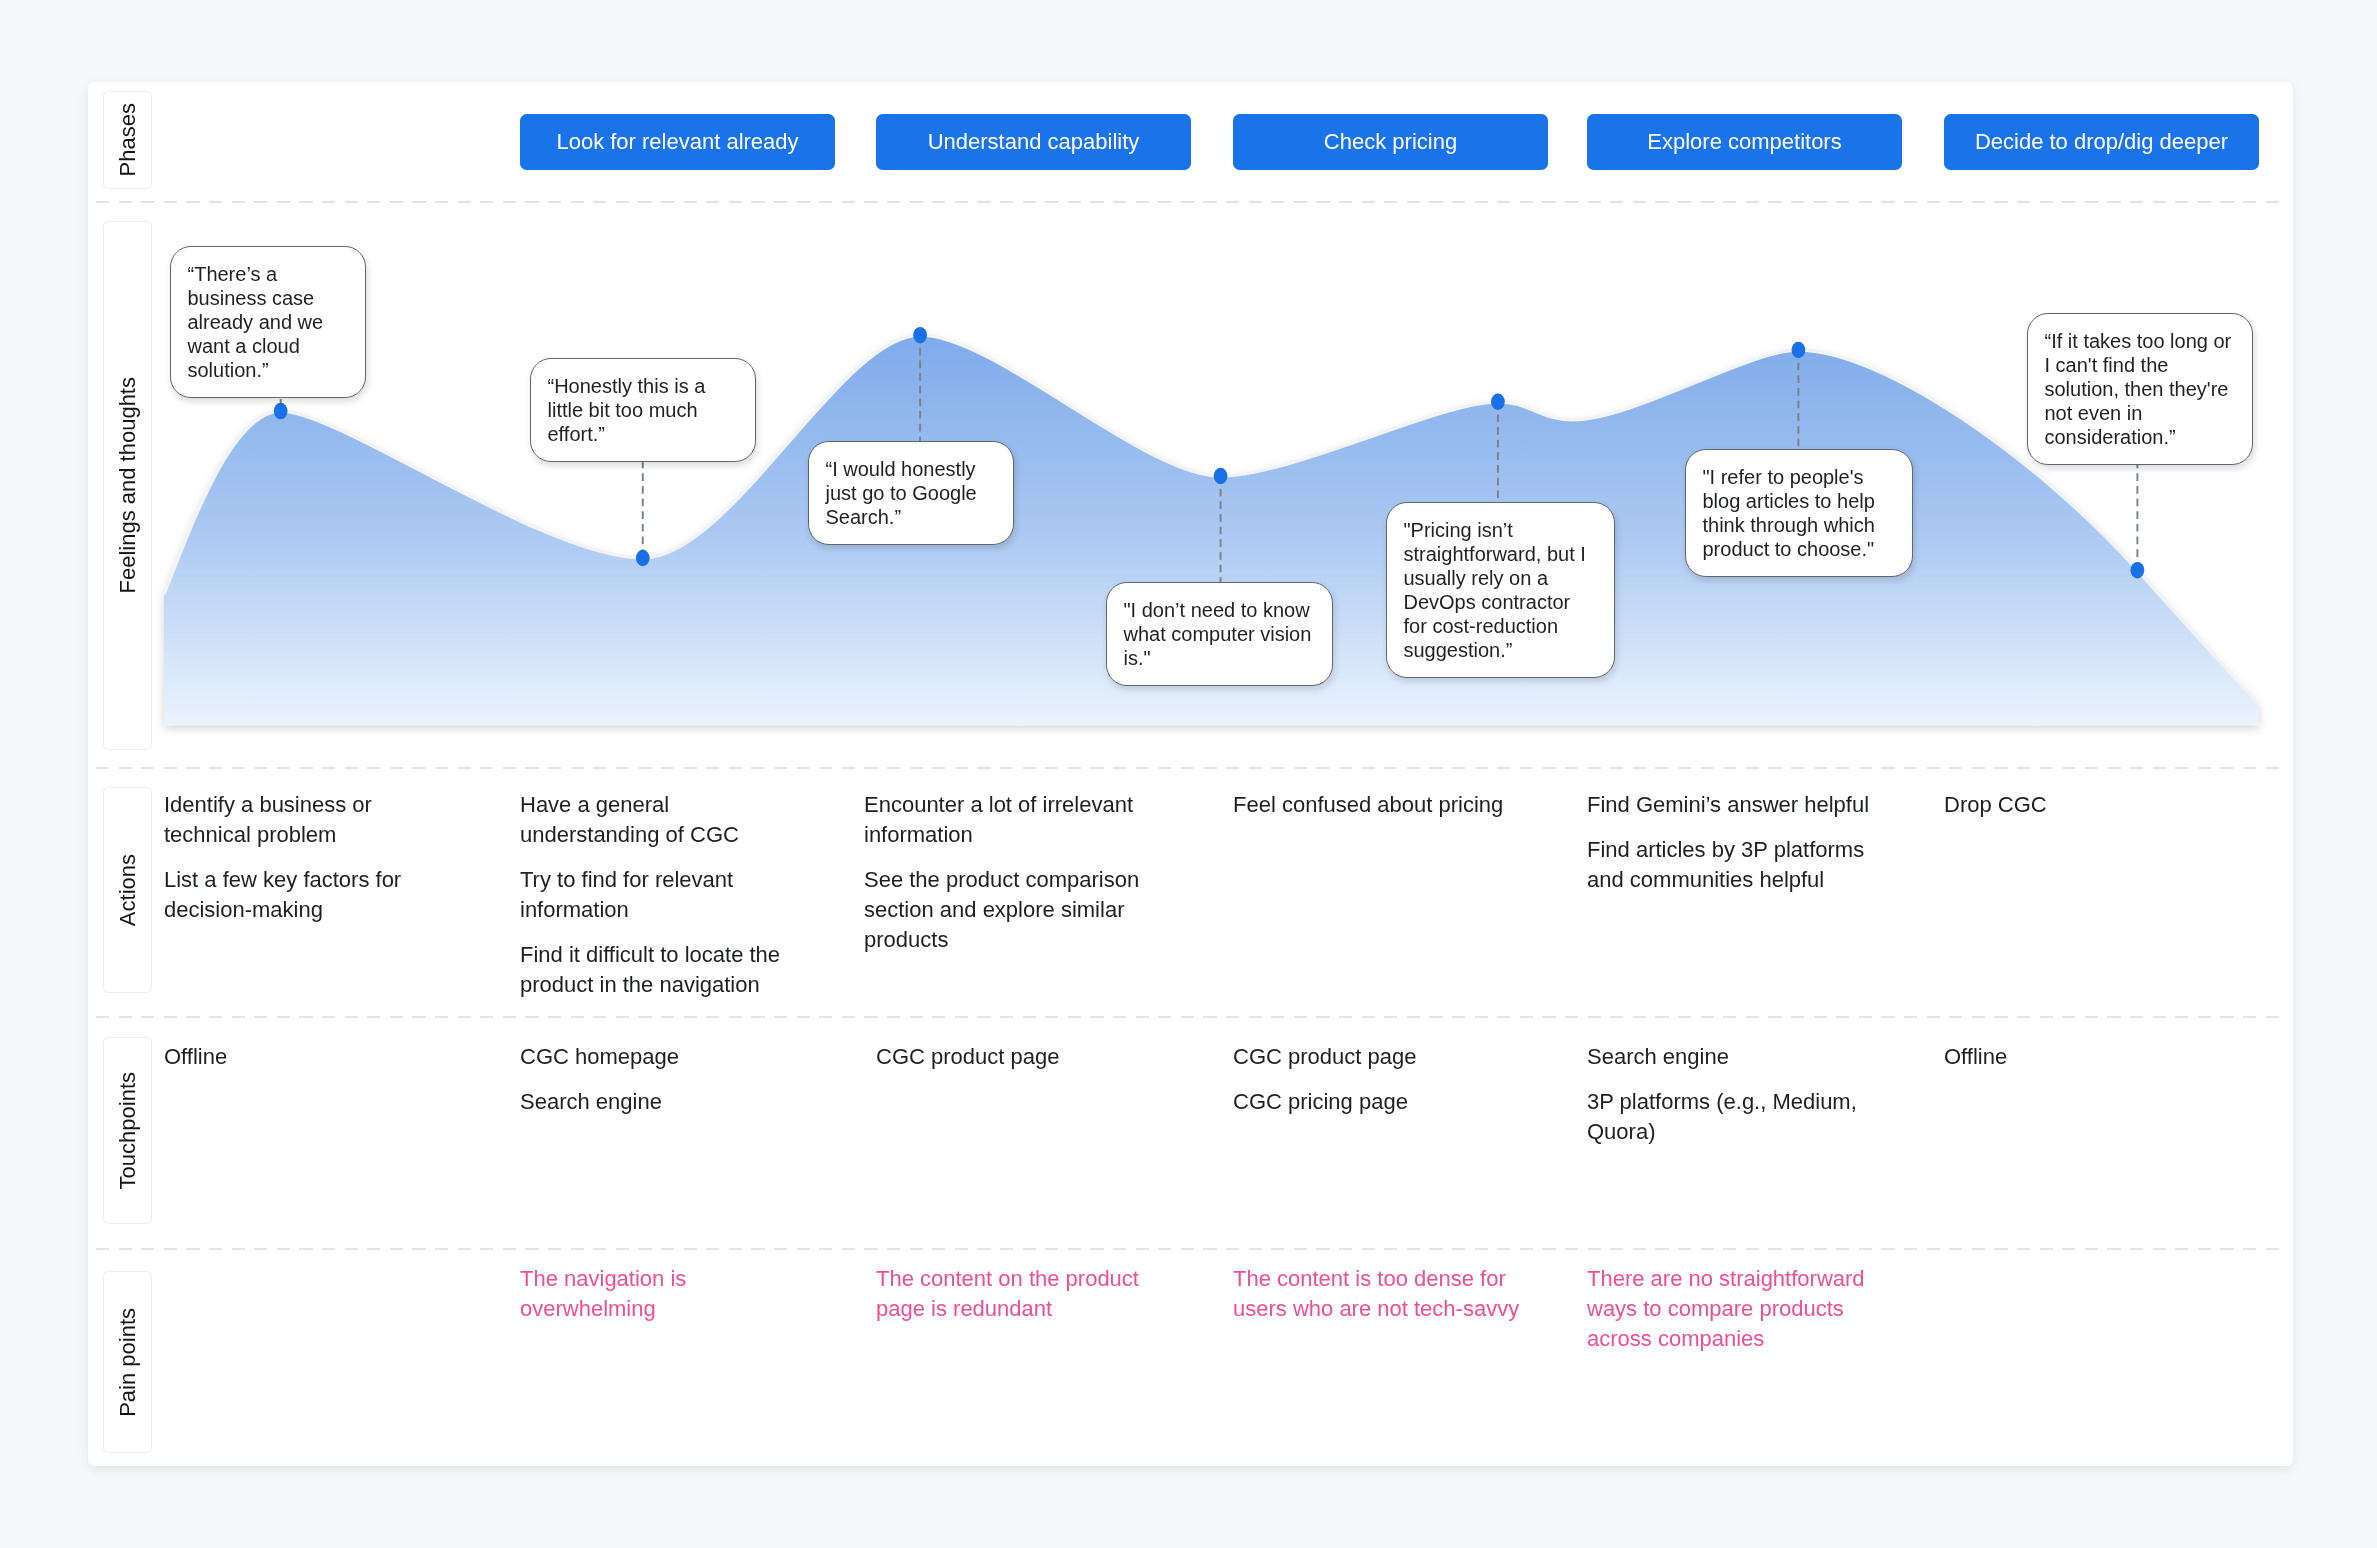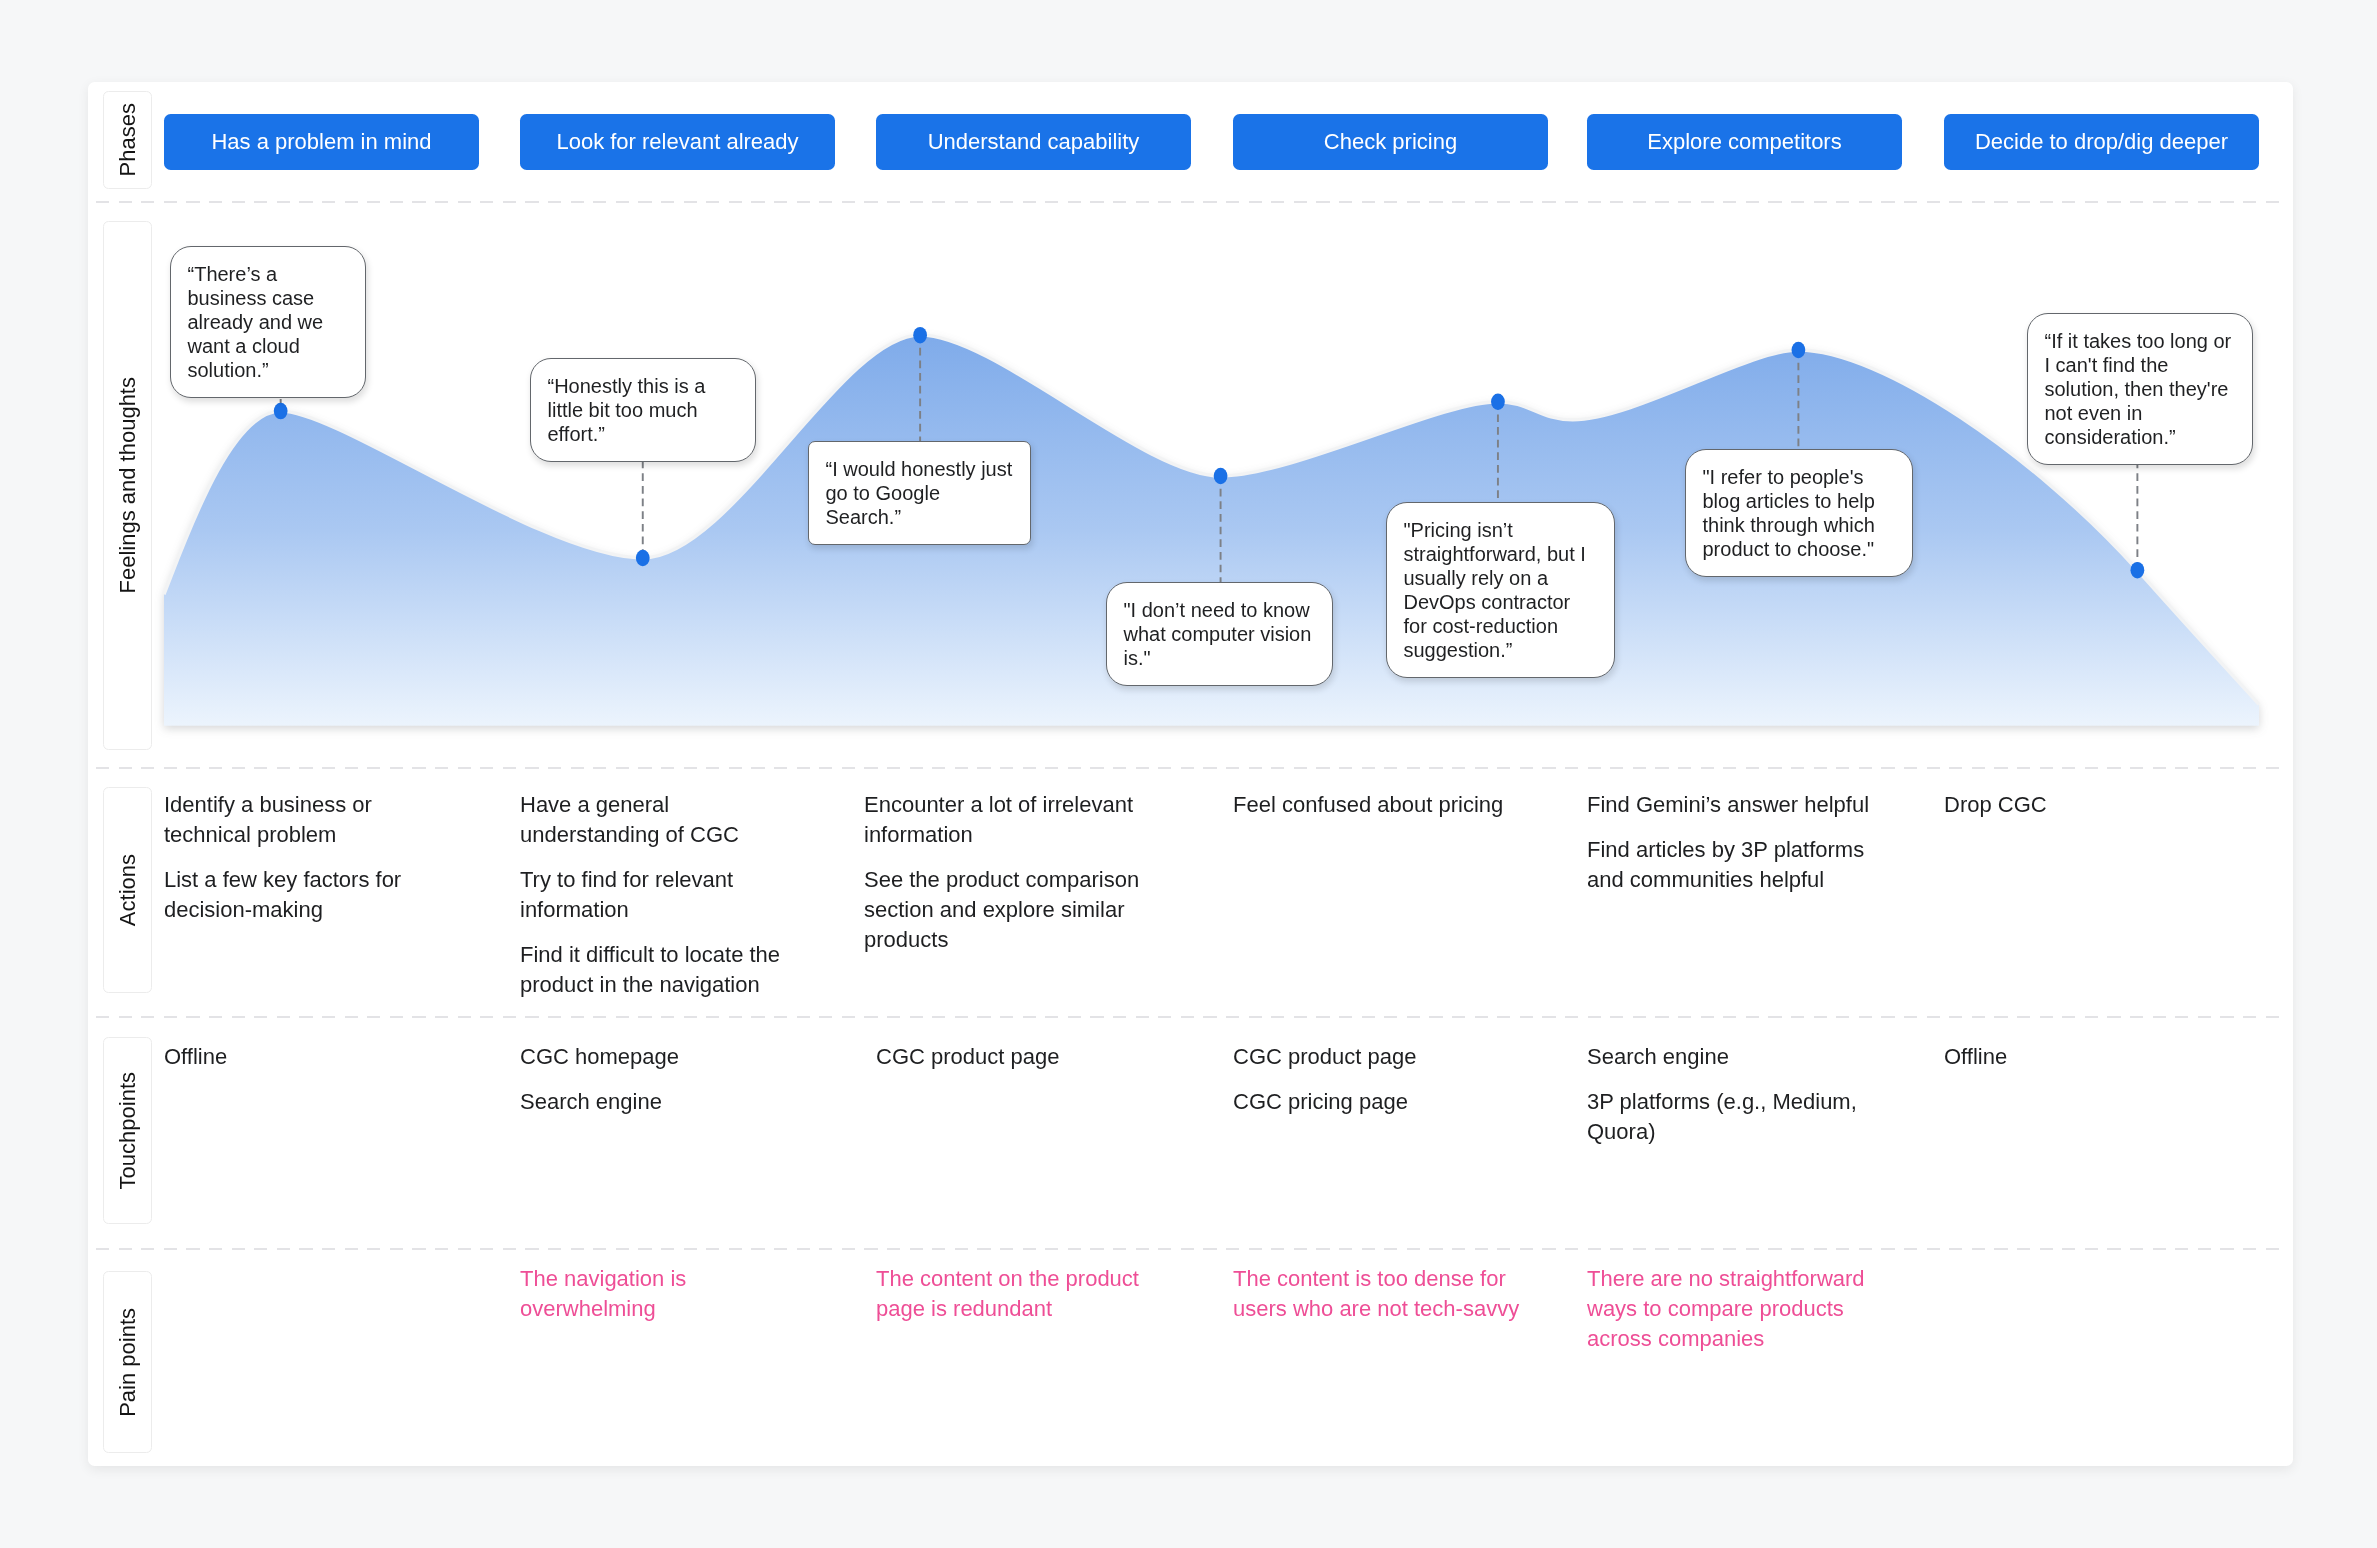--- a/index.html
+++ b/index.html
@@ -44,21 +44,20 @@
       </div>
     <div class="label-box" style="top:1189px;height:182px;">
         <span>Pain points</span>
       </div>
 
     <div class="separator" style="top:119px;"></div>
     <div class="separator" style="top:685px;"></div>
     <div class="separator" style="top:934px;"></div>
     <div class="separator" style="top:1166px;"></div>
 
-    <div class="phase-btn" style="left:76px;">Has a problem in mind</div>
     <div class="phase-btn" style="left:432px;">Look for relevant already</div>
     <div class="phase-btn" style="left:788px;">Understand capability</div>
     <div class="phase-btn" style="left:1145px;">Check pricing</div>
     <div class="phase-btn" style="left:1499px;">Explore competitors</div>
     <div class="phase-btn" style="left:1856px;">Decide to drop/dig deeper</div>
 
     <svg class="curve-svg" viewBox="0 0 3807 770">
       <defs>
         <linearGradient id="fillGrad" x1="0" y1="0" x2="0" y2="1">
           <stop offset="0" stop-color="#7fabea"></stop>
@@ -98,21 +97,21 @@
       <ellipse class="dot" cx="870" cy="465" rx="12.5" ry="15"></ellipse>
       <ellipse class="dot" cx="1374" cy="60" rx="12.5" ry="15"></ellipse>
       <ellipse class="dot" cx="1920" cy="316" rx="12.5" ry="15"></ellipse>
       <ellipse class="dot" cx="2424" cy="181" rx="12.5" ry="15"></ellipse>
       <ellipse class="dot" cx="2970" cy="87" rx="12.5" ry="15"></ellipse>
       <ellipse class="dot" cx="3586" cy="487" rx="12.5" ry="15"></ellipse>
     </svg>
 
     <div class="bubble" style="left:82px;top:164px;width:196px;">“There’s a business case already and we want a cloud solution.”</div>
     <div class="bubble" style="left:442px;top:276px;width:226px;">“Honestly this is a little bit too much effort.”</div>
-    <div class="bubble" style="left:720px;top:359px;width:223px;border-radius:7px;">“I would honestly just go to Google Search.”</div>
+    <div class="bubble" style="left:720px;top:359px;width:206px;">“I would honestly just go to Google Search.”</div>
     <div class="bubble" style="left:1018px;top:500px;width:227px;">"I don’t need to know what computer vision is."</div>
     <div class="bubble" style="left:1298px;top:420px;width:229px;">"Pricing isn’t straightforward, but I usually rely on a DevOps contractor for cost-reduction suggestion.”</div>
     <div class="bubble" style="left:1597px;top:367px;width:228px;">"I refer to people's blog articles to help think through which product to choose."</div>
     <div class="bubble" style="left:1939px;top:231px;width:226px;">“If it takes too long or I can't find the solution, then they're not even in consideration.”</div>
 
     <div class="cell" style="left:76px;top:708px;">
       <p>Identify a business or technical problem</p>
       <p>List a few key factors for decision-making</p>
     </div>
     <div class="cell" style="left:432px;top:708px;">

